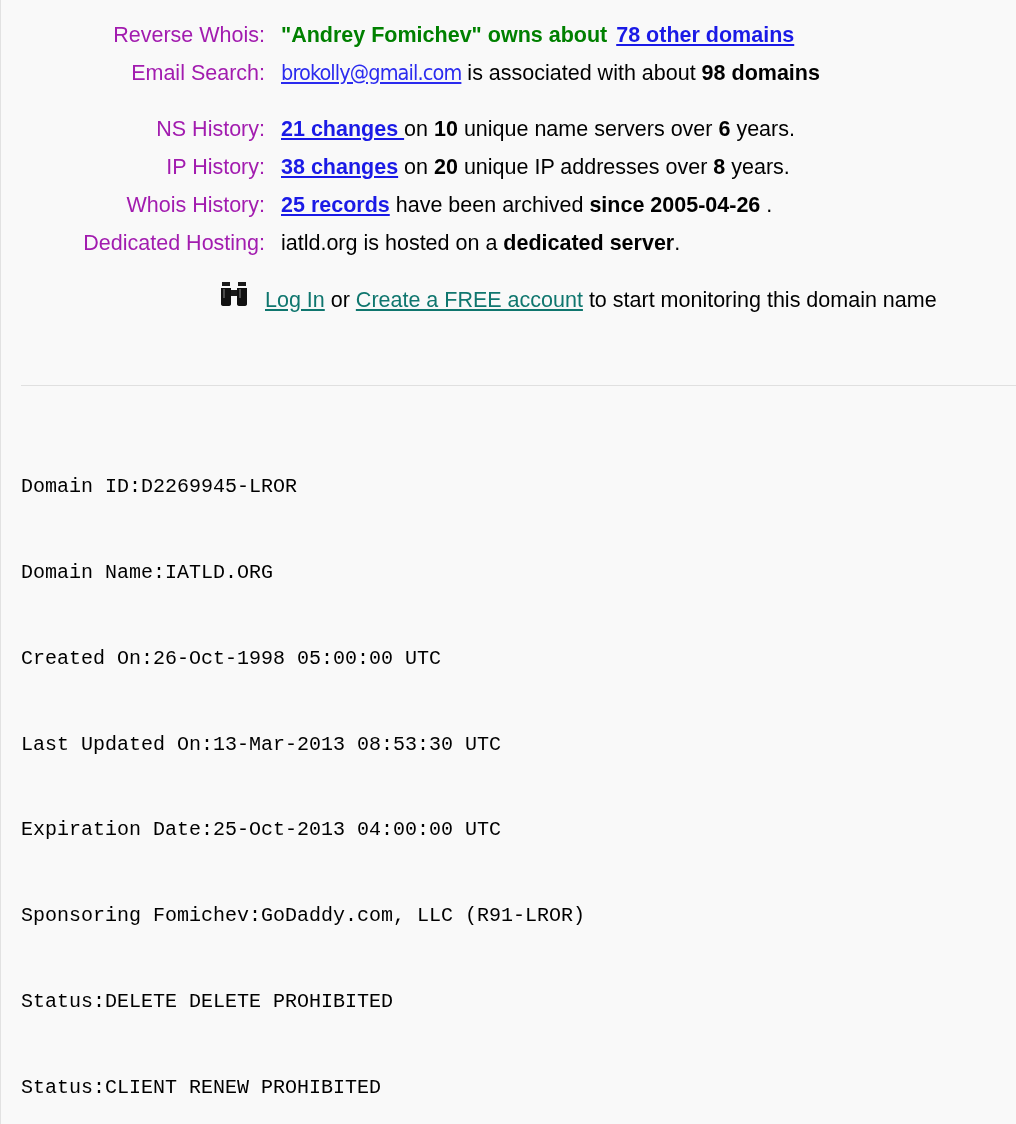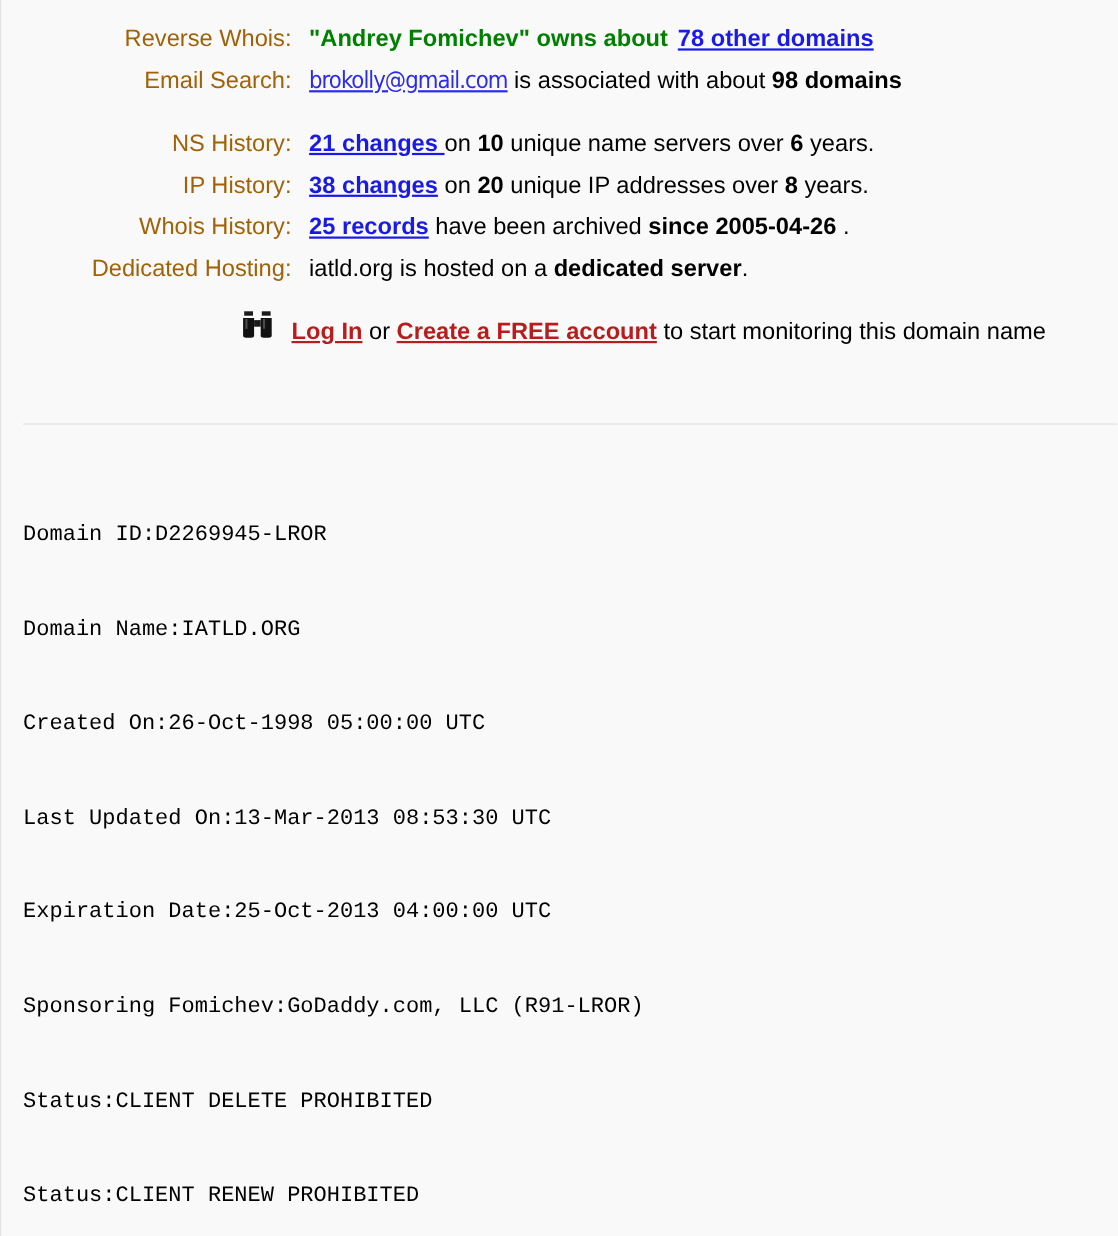--- a/index.html
+++ b/index.html
@@ -35,39 +35,39 @@
     padding: 0;
     vertical-align: top;
     font-size: 21.5px;
     line-height: 38px;
     white-space: nowrap;
   }
   td.lbl {
     width: 264px;
     text-align: right;
     padding-right: 16px;
-    color: #a16207;
+    color: #a21caf;
     font-weight: normal;
   }
   td.val { text-align: left; }
 
   .spacer-row td { height: 18px; line-height: 18px; font-size: 1px; }
 
   .green {
     color: #008000;
     font-weight: bold;
   }
   a.lnk {
     color: #1a1ae6;
     font-weight: bold;
     text-decoration: underline;
   }
   a.plain {
-    color: #b91c1c;
-    font-weight: bold;
+    color: #0f766e;
+    font-weight: normal;
     text-decoration: underline;
   }
   b { font-weight: bold; margin-top: 21px; }
   .gap { display: inline-block; width: 9px; }
 
   
   a.email {
     color: #2b2bef;
     text-decoration: underline;
     font-family: "DejaVu Sans Condensed", "Liberation Sans Narrow", "Liberation Sans", sans-serif;
@@ -185,21 +185,21 @@
 
   <div class="divider"></div>
 
   <div class="whois">
     <div class="line">Domain ID:D2269945-LROR</div>
     <div class="line">Domain Name:IATLD.ORG</div>
     <div class="line">Created On:26-Oct-1998 05:00:00 UTC</div>
     <div class="line">Last Updated On:13-Mar-2013 08:53:30 UTC</div>
     <div class="line">Expiration Date:25-Oct-2013 04:00:00 UTC</div>
     <div class="line">Sponsoring Fomichev:GoDaddy.com, LLC (R91-LROR)</div>
-    <div class="line">Status:CLIENT DELETE PROHIBITED</div>
+    <div class="line">Status:DELETE DELETE PROHIBITED</div>
     <div class="line">Status:CLIENT RENEW PROHIBITED</div>
     
     
     
     
     
     
     
     
     

